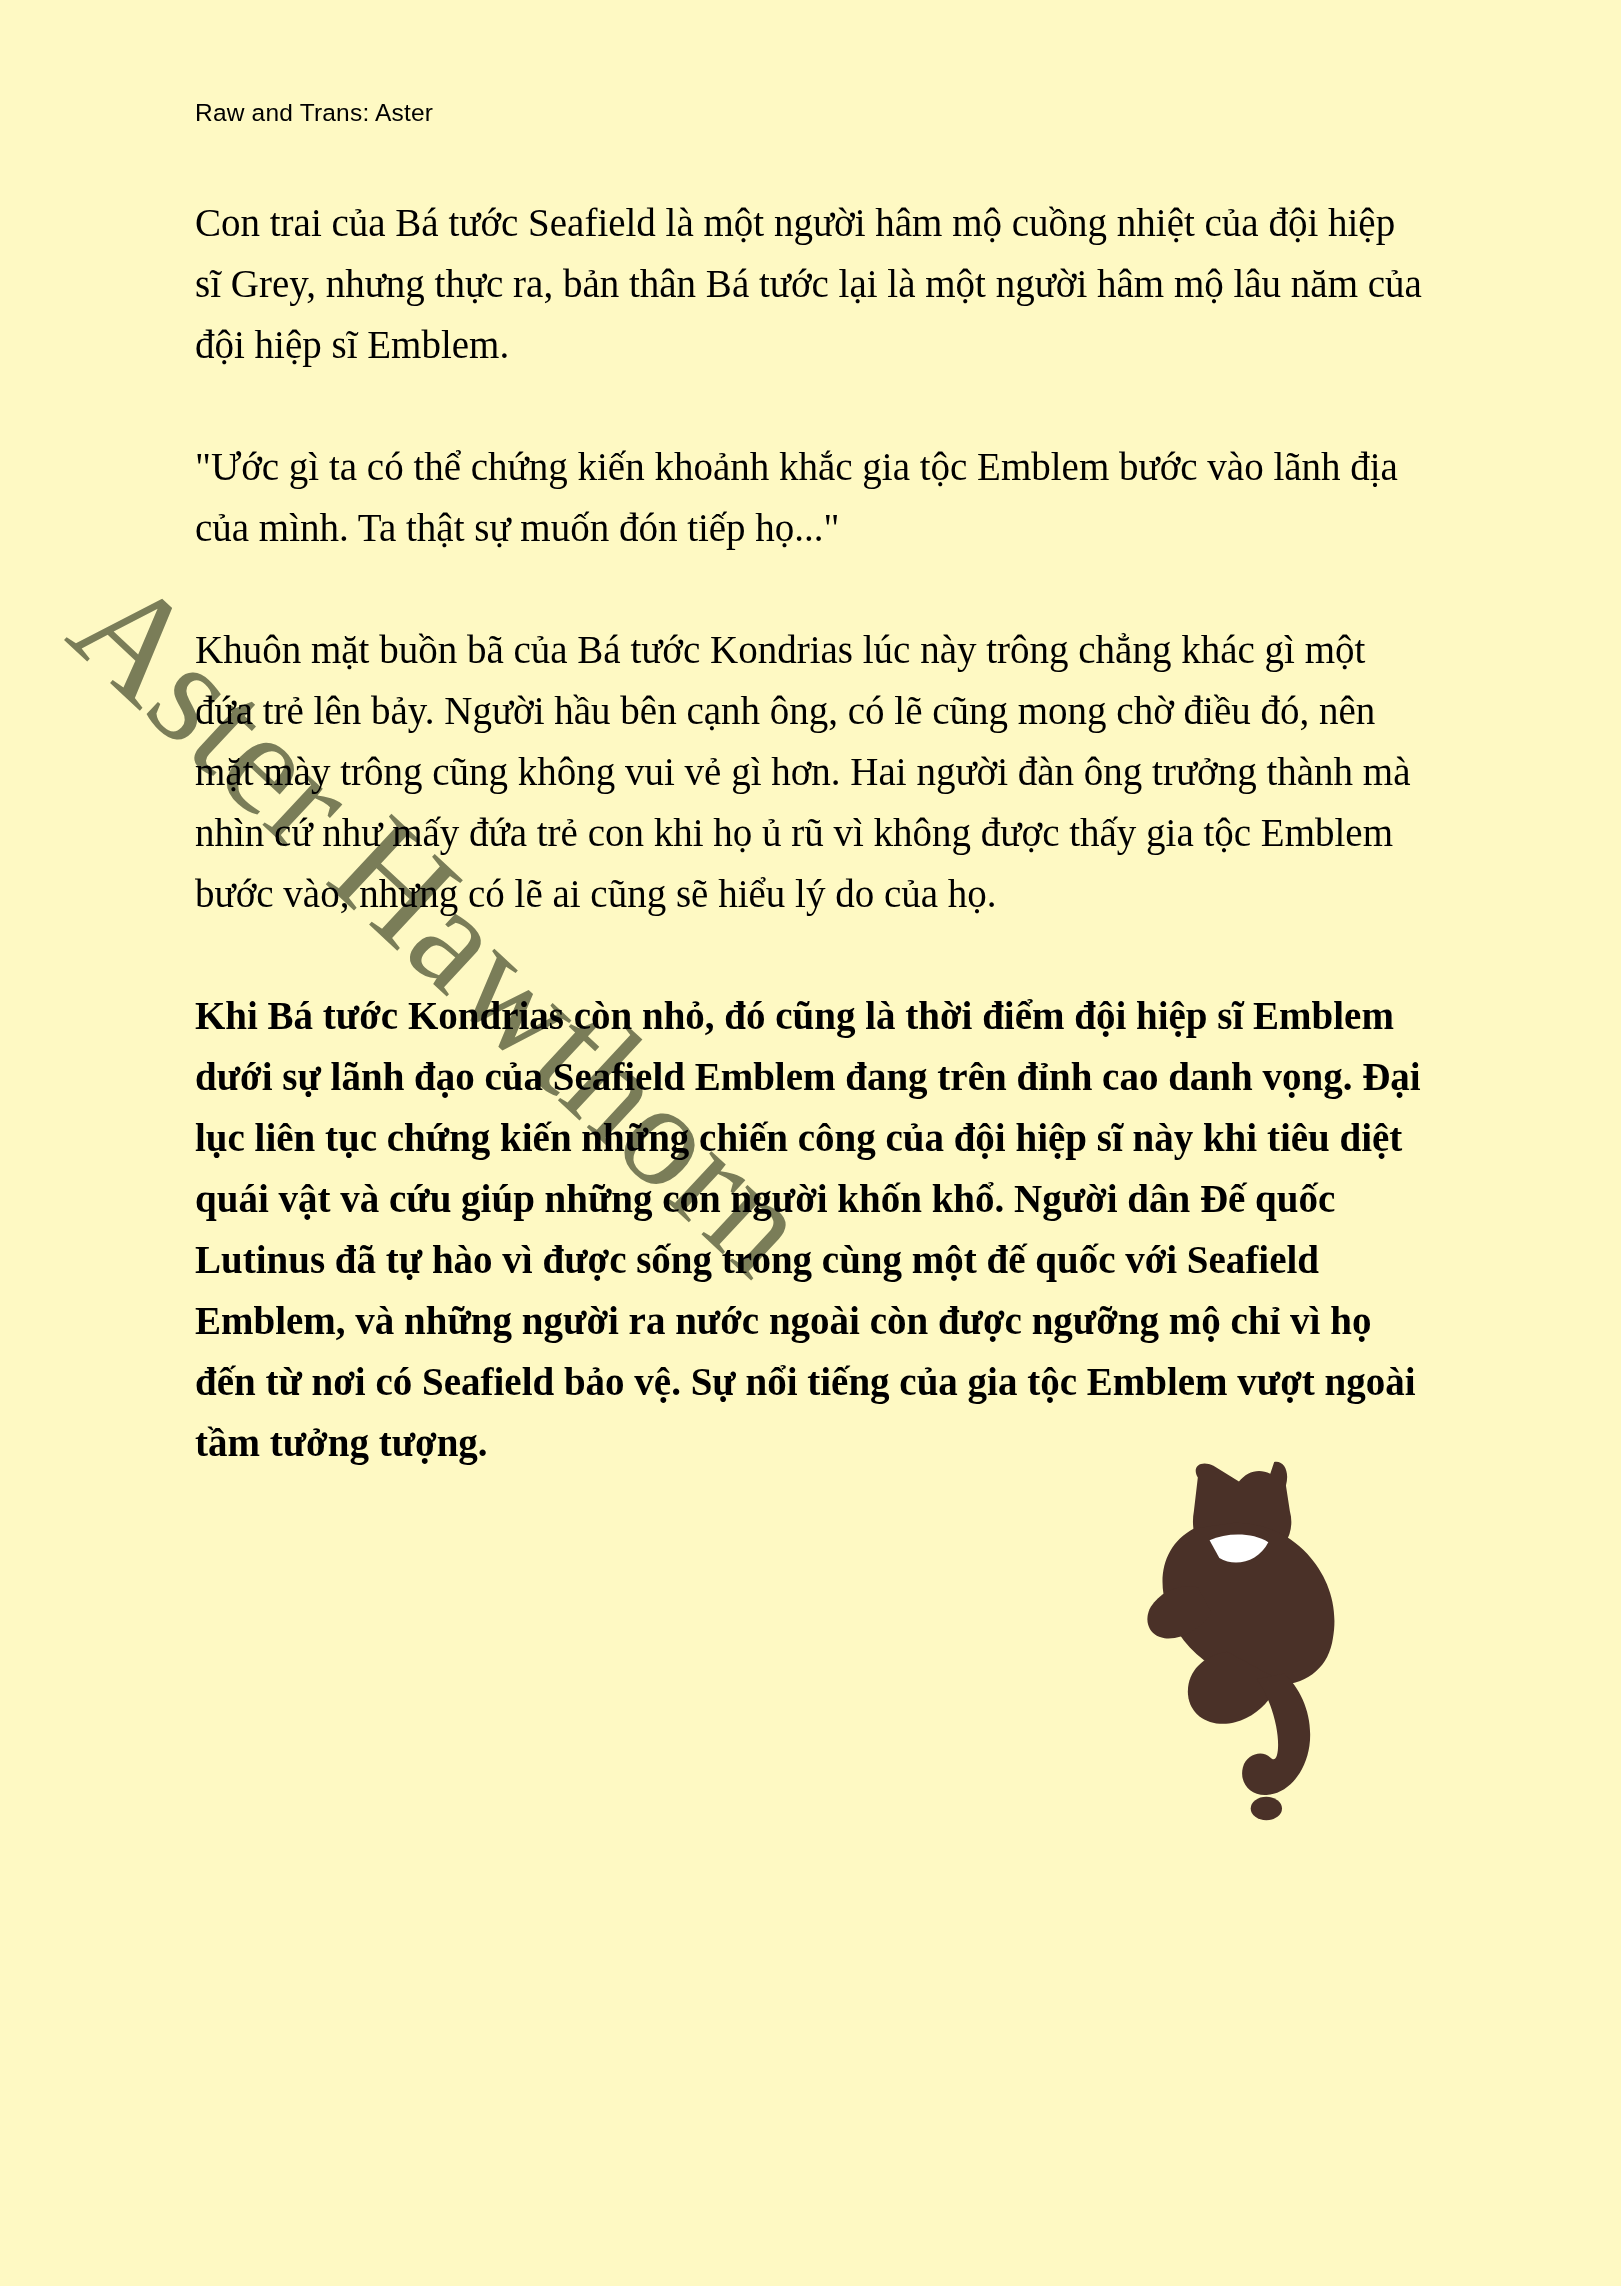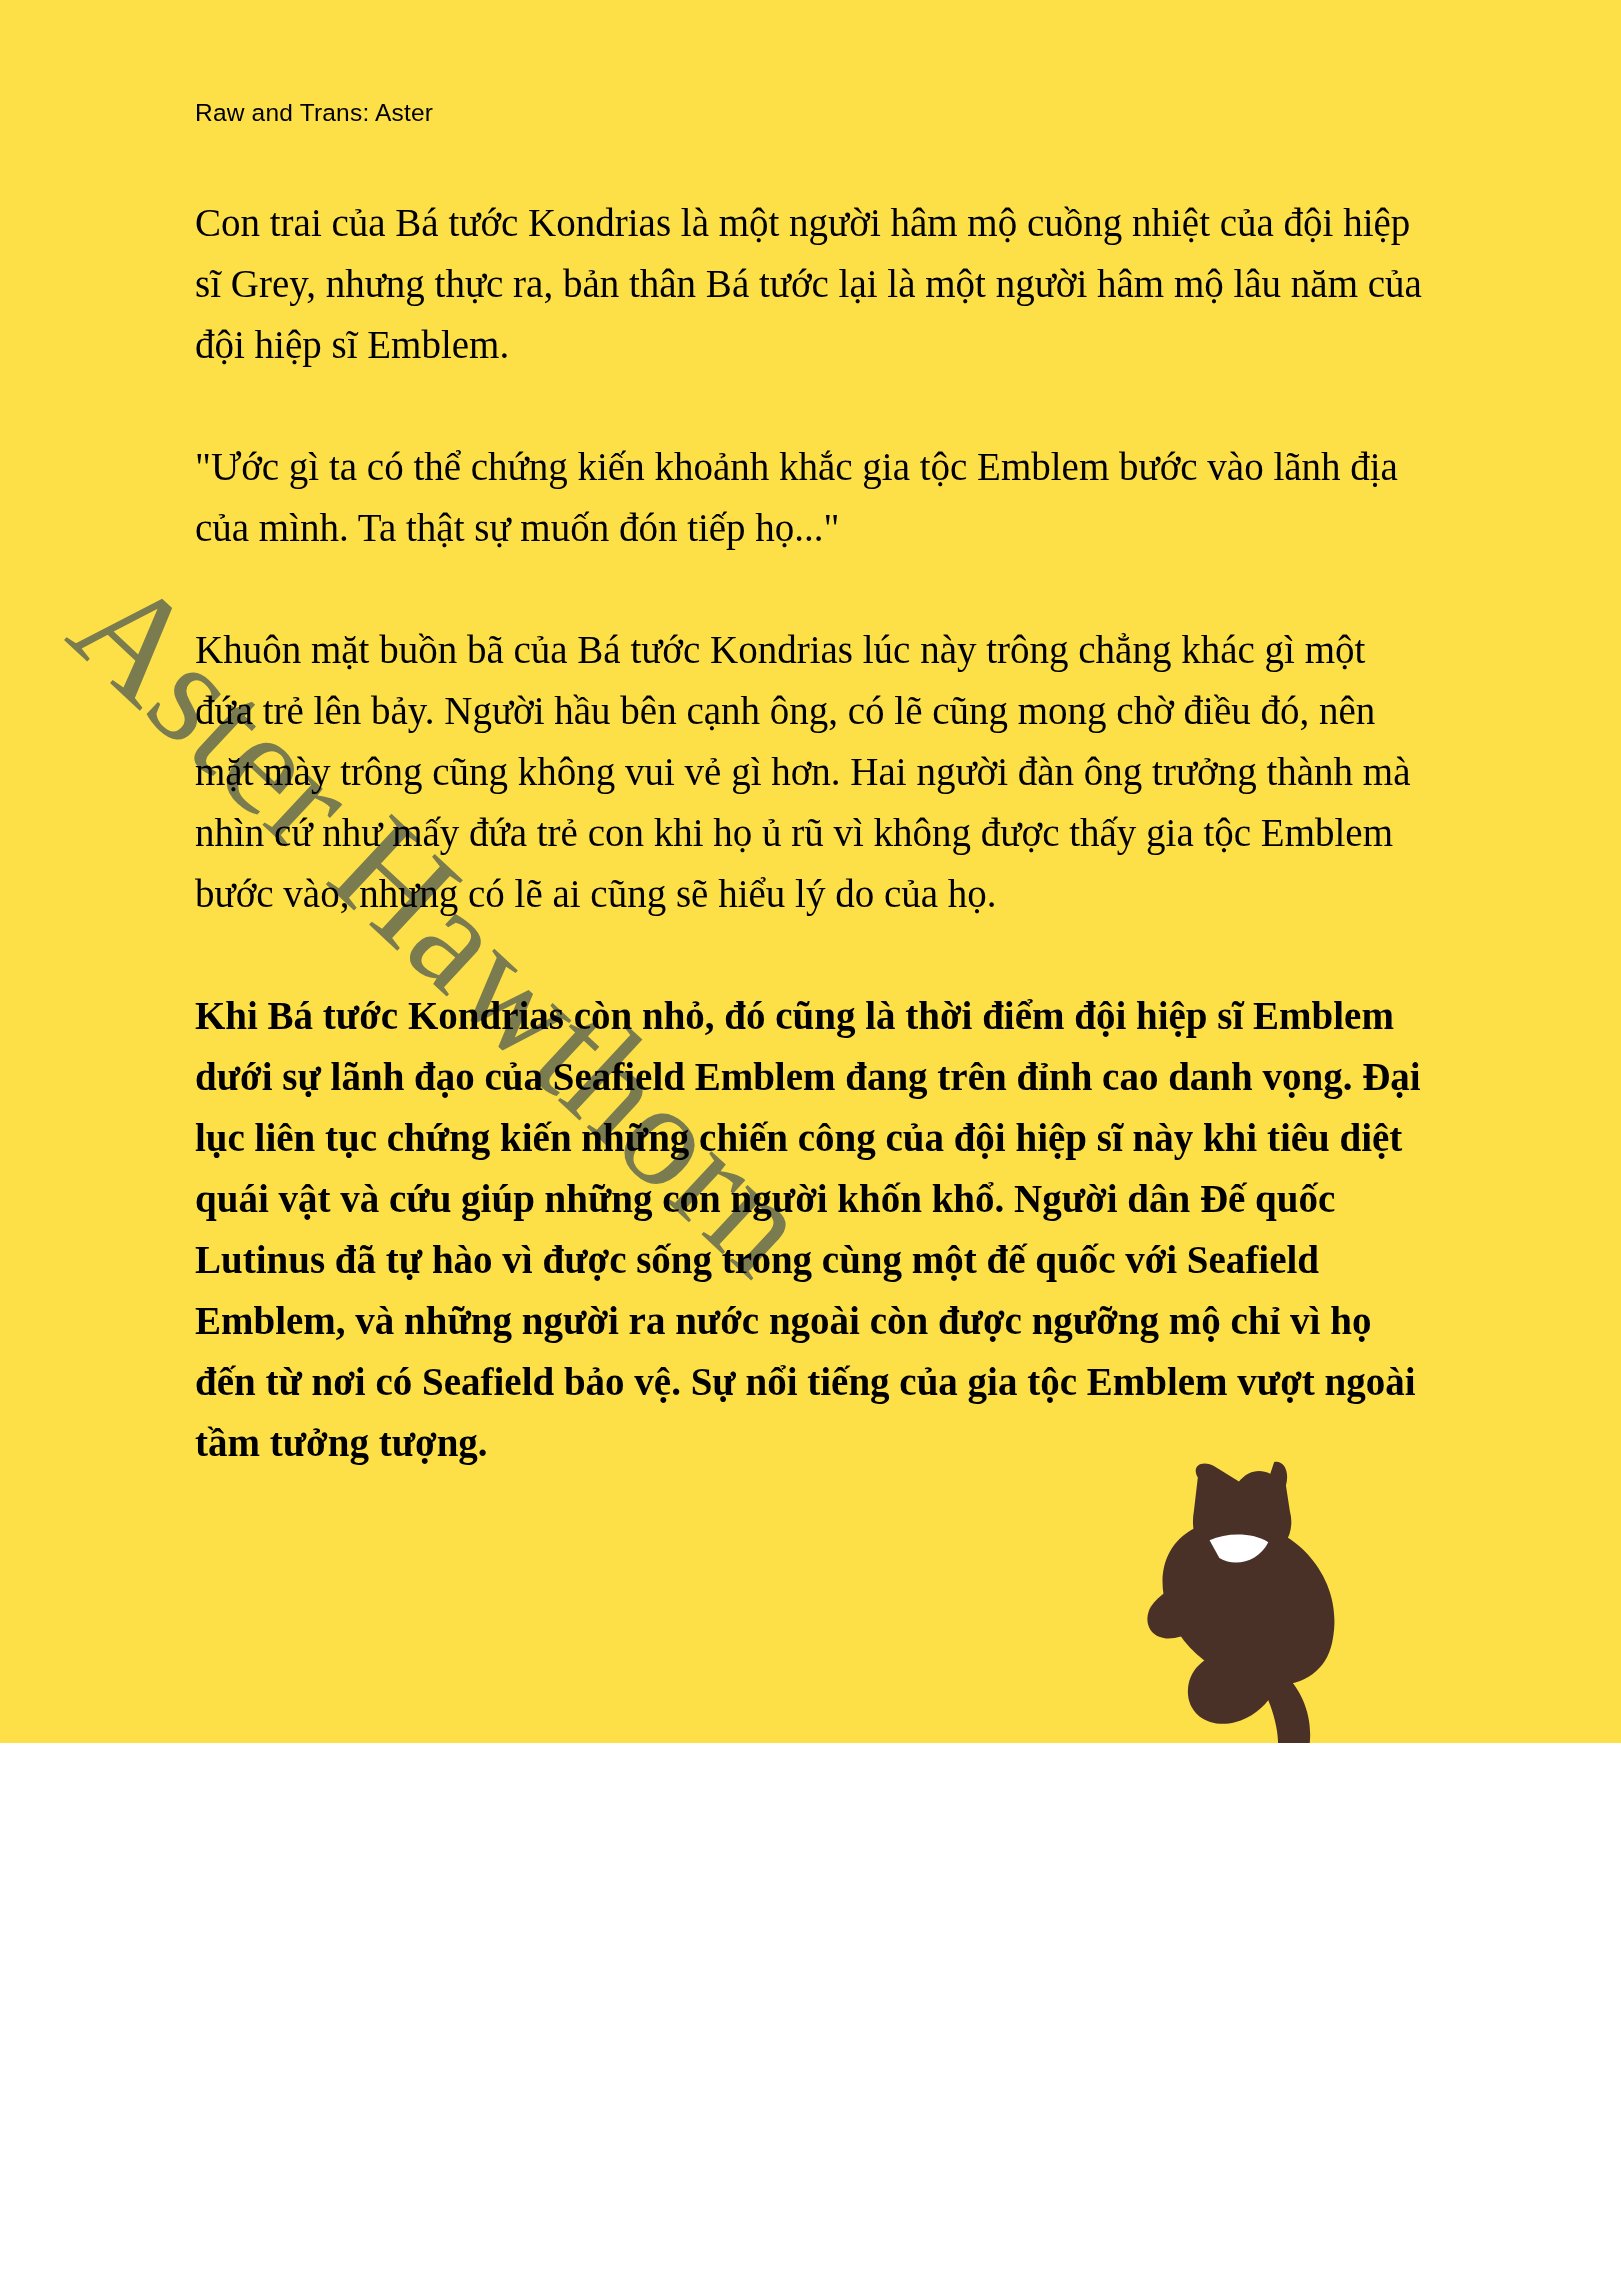--- a/index.html
+++ b/index.html
@@ -3,22 +3,22 @@
 <meta charset="utf-8">
 <style>
   html, body {
     margin: 0;
     padding: 0;
     background: #ffffff;
   }
   #page {
     position: relative;
     width: 1621px;
-    height: 1743px;
-    background: #fde047;
+    height: 2286px;
+    background: #fef9c3;
     overflow: hidden;
     font-family: "Liberation Serif", "DejaVu Serif", serif;
   }
 
   
   #doc-header {
     position: absolute;
     left: 195px;
     top: 98px;
     font-family: "Liberation Sans", "DejaVu Sans", sans-serif;
@@ -79,21 +79,21 @@
 </head>
 <body>
 
 <div id="page">
 
   <div id="doc-header">Raw and Trans: Aster</div>
 
   <div id="watermark">Aster Hawthorn</div>
 
   <div id="body-column">
-    <p class="para">Con trai của Bá tước Kondrias là một người hâm mộ cuồng nhiệt của đội hiệp sĩ Grey, nhưng thực ra, bản thân Bá tước lại là một người hâm mộ lâu năm của đội hiệp sĩ Emblem.</p>
+    <p class="para">Con trai của Bá tước Seafield là một người hâm mộ cuồng nhiệt của đội hiệp sĩ Grey, nhưng thực ra, bản thân Bá tước lại là một người hâm mộ lâu năm của đội hiệp sĩ Emblem.</p>
     <p class="para">"Ước gì ta có thể chứng kiến khoảnh khắc gia tộc Emblem bước vào lãnh địa của mình. Ta thật sự muốn đón tiếp họ..."</p>
     <p class="para">Khuôn mặt buồn bã của Bá tước Kondrias lúc này trông chẳng khác gì một đứa trẻ lên bảy. Người hầu bên cạnh ông, có lẽ cũng mong chờ điều đó, nên mặt mày trông cũng không vui vẻ gì hơn. Hai người đàn ông trưởng thành mà nhìn cứ như mấy đứa trẻ con khi họ ủ rũ vì không được thấy gia tộc Emblem bước vào, nhưng có lẽ ai cũng sẽ hiểu lý do của họ.</p>
     <p class="para">Khi Bá tước Kondrias còn nhỏ, đó cũng là thời điểm đội hiệp sĩ Emblem dưới sự lãnh đạo của Seafield Emblem đang trên đỉnh cao danh vọng. Đại lục liên tục chứng kiến những chiến công của đội hiệp sĩ này khi tiêu diệt quái vật và cứu giúp những con người khốn khổ. Người dân Đế quốc Lutinus đã tự hào vì được sống trong cùng một đế quốc với Seafield Emblem, và những người ra nước ngoài còn được ngưỡng mộ chỉ vì họ đến từ nơi có Seafield bảo vệ. Sự nổi tiếng của gia tộc Emblem vượt ngoài tầm tưởng tượng.</p>
   </div>
 
   <svg id="cat-silhouette" viewBox="0 0 250 380" xmlns="http://www.w3.org/2000/svg" aria-hidden="true">
     <g id="cat-body-group">
 
       <path d="M62 18 C55 6 66 0 78 6 L104 22 C112 12 124 8 136 14 L140 2 C150 0 156 12 152 26 L156 52 C162 74 150 96 126 104 L86 104 C62 98 54 74 58 52 Z" fill="#4a3128"></path>
 

